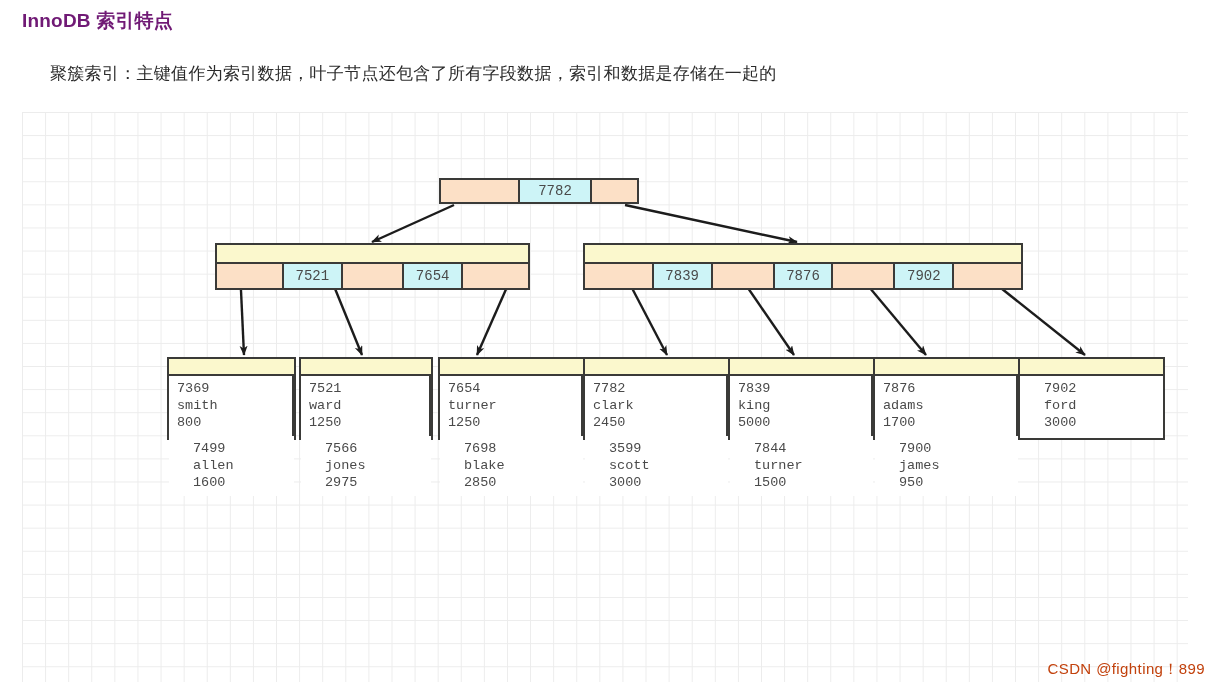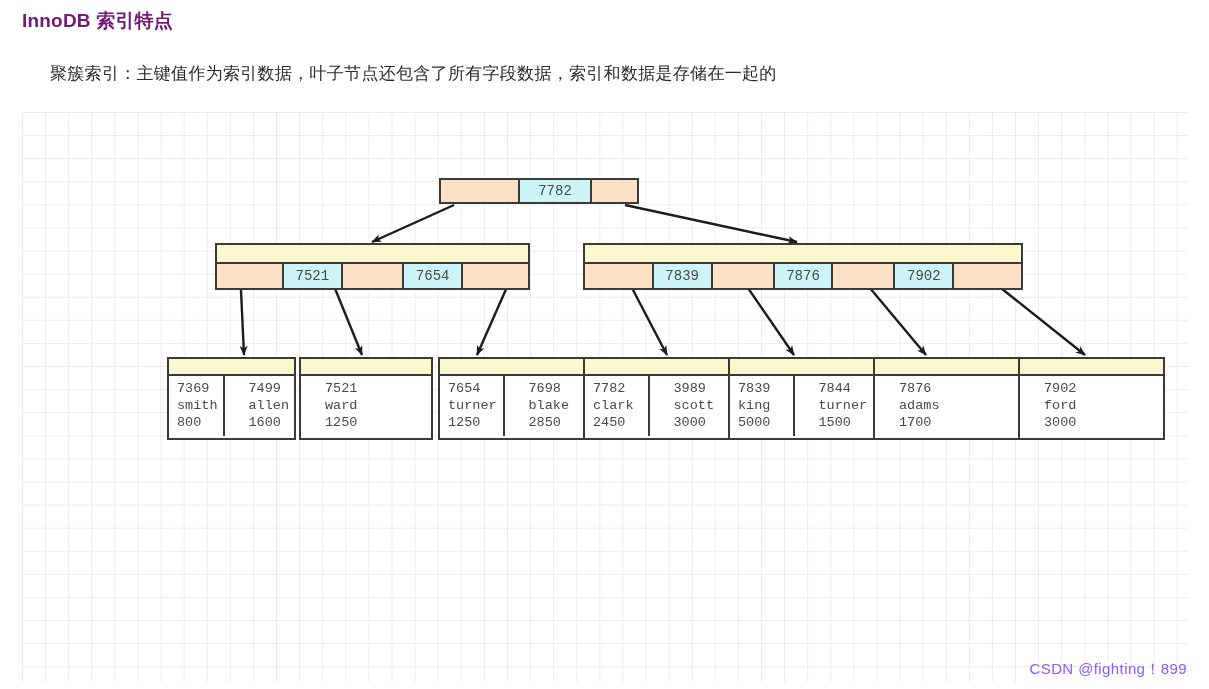--- a/index.html
+++ b/index.html
@@ -111,43 +111,44 @@
   .leaf {
     position: absolute;
     box-sizing: border-box;
     border: 2px solid #3a3a38;
     background: #ffffff;
   }
   .leaf .hdr { height: 17px; }
   .leaf-cells {
     display: flex;
     box-sizing: border-box;
+    flex-direction: column;
   }
   .leaf-cell {
     box-sizing: border-box;
     flex: 1 1 0;
     padding: 4px 0 5px 8px;
     border-right: 2px solid #3a3a38;
     background: #ffffff;
   }
   .leaf-cell:last-child { border-right: none; padding-left: 24px; }
   .leaf-cell div {
     font-size: 13.5px;
     line-height: 17px;
     color: #4a4a4a;
     white-space: nowrap;
   }
 
   
   #watermark {
     position: absolute;
-    right: 22px;
+    right: 4px;
     bottom: 10px;
     font-size: 15px;
-    color: #8b5cf6;
+    color: #c2410c;
     white-space: nowrap;
     letter-spacing: 0.4px;
   }
 </style>
 </head>
 <body>
 
 <div id="page-title">InnoDB 索引特点</div>
 <div id="page-desc">聚簇索引：主键值作为索引数据，叶子节点还包含了所有字段数据，索引和数据是存储在一起的</div>
 
@@ -225,20 +226,25 @@
   </div>
 
   <div class="leaf" style="left:277px; top:245px; width:134px; height:83px;">
     <div class="hdr"></div>
     <div class="leaf-cells">
       <div class="leaf-cell">
         <div>7521</div>
         <div>ward</div>
         <div>1250</div>
       </div>
+      <div class="leaf-cell">
+        <div>7566</div>
+        <div>jones</div>
+        <div>2975</div>
+      </div>
     </div>
   </div>
 
   <div class="leaf" style="left:416px; top:245px; width:147px; height:83px;">
     <div class="hdr"></div>
     <div class="leaf-cells">
       <div class="leaf-cell">
         <div>7654</div>
         <div>turner</div>
         <div>1250</div>
@@ -253,21 +259,21 @@
 
   <div class="leaf" style="left:561px; top:245px; width:147px; height:83px;">
     <div class="hdr"></div>
     <div class="leaf-cells">
       <div class="leaf-cell">
         <div>7782</div>
         <div>clark</div>
         <div>2450</div>
       </div>
       <div class="leaf-cell">
-        <div>3989</div>
+        <div>3599</div>
         <div>scott</div>
         <div>3000</div>
       </div>
     </div>
   </div>
 
   <div class="leaf" style="left:706px; top:245px; width:147px; height:83px;">
     <div class="hdr"></div>
     <div class="leaf-cells">
       <div class="leaf-cell">
@@ -284,20 +290,25 @@
   </div>
 
   <div class="leaf" style="left:851px; top:245px; width:147px; height:83px;">
     <div class="hdr"></div>
     <div class="leaf-cells">
       <div class="leaf-cell">
         <div>7876</div>
         <div>adams</div>
         <div>1700</div>
       </div>
+      <div class="leaf-cell">
+        <div>7900</div>
+        <div>james</div>
+        <div>950</div>
+      </div>
     </div>
   </div>
 
   <div class="leaf" style="left:996px; top:245px; width:147px; height:83px;">
     <div class="hdr"></div>
     <div class="leaf-cells">
       <div class="leaf-cell">
         <div>7902</div>
         <div>ford</div>
         <div>3000</div>

